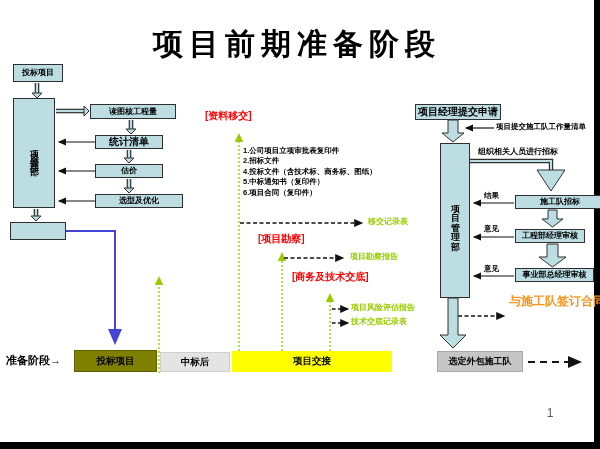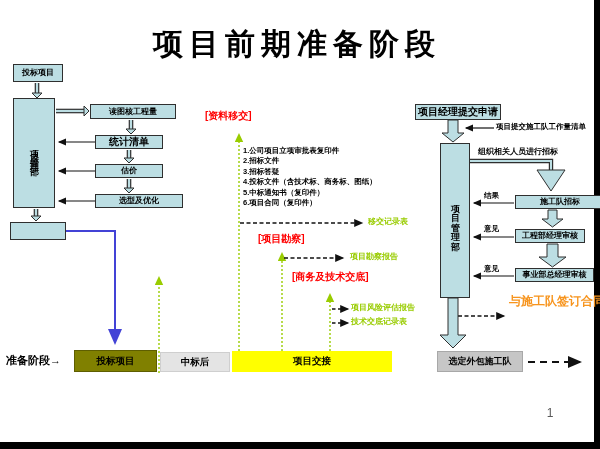--- a/index.html
+++ b/index.html
@@ -115,21 +115,20 @@
     <div class="box" style="left:90px;top:104px;width:86px;height:15px;font-size:8px;">读图核工程量</div>
     <div class="box" style="left:95px;top:135px;width:68px;height:14px;font-size:10px;">统计清单</div>
     <div class="box" style="left:95px;top:164px;width:68px;height:14px;font-size:8px;">估价</div>
     <div class="box" style="left:95px;top:194px;width:88px;height:14px;font-size:8px;">选型及优化</div>
     <div class="box" style="left:10px;top:222px;width:56px;height:18px;"></div>
 
     <div class="lbl red" style="left:205px;top:111px;font-size:10px;">[资料移交]</div>
     <div id="handover-list">
       <div>1.公司项目立项审批表复印件</div>
       <div>2.招标文件</div>
-      <div>3.招标答疑</div>
       <div>4.投标文件（含技术标、商务标、图纸）</div>
       <div>5.中标通知书（复印件）</div>
       <div>6.项目合同（复印件）</div>
     </div>
     <div class="lbl green" style="left:368px;top:218px;font-size:8px;">移交记录表</div>
     <div class="lbl red" style="left:258px;top:234px;font-size:10px;">[项目勘察]</div>
     <div class="lbl green" style="left:350px;top:253px;font-size:8px;">项目勘察报告</div>
     <div class="lbl red" style="left:292px;top:272px;font-size:10px;">[商务及技术交底]</div>
     <div class="lbl green" style="left:351px;top:304px;font-size:8px;">项目风险评估报告</div>
     <div class="lbl green" style="left:351px;top:318px;font-size:8px;">技术交底记录表</div>

